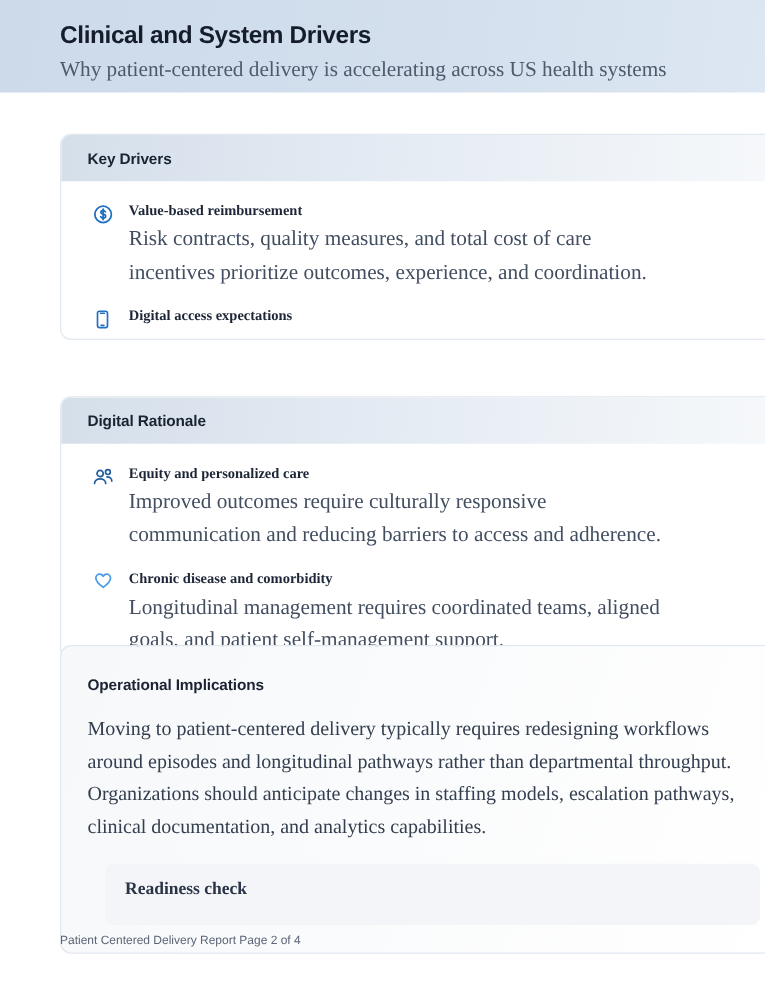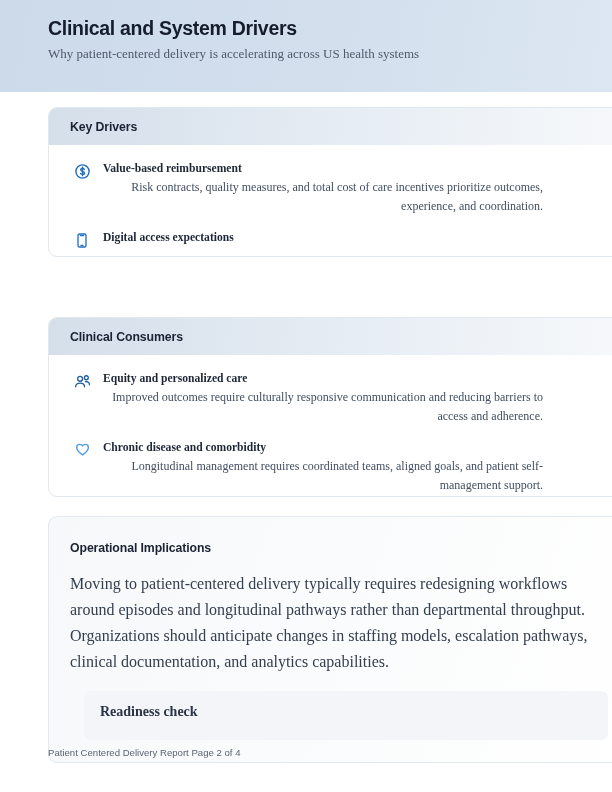--- a/index.html
+++ b/index.html
@@ -14,41 +14,41 @@
     overflow: hidden;
     position: relative;
   }
 
   
   .page-header {
     position: absolute;
     left: 0;
     top: 0;
     width: 612px;
-    height: 92px;
+    height: 74px;
     background: linear-gradient(100deg, #ccdaea 0%, #d3dfed 55%, #dde7f3 100%);
   }
   .page-header-inner {
     position: absolute;
     left: 48px;
     top: 18px;
     right: 40px;
   }
   .page-title {
     font-family: "Liberation Sans", sans-serif;
     font-weight: bold;
     font-size: 19.5px;
     letter-spacing: -0.3px;
     color: #151c2b;
     margin: 0 0 7px 0;
     line-height: 1.1;
   }
   .page-subtitle {
     font-family: "Liberation Serif", serif;
-    font-size: 13px;
+    font-size: 17px;
     color: #4e5a6b;
     margin: 0;
     line-height: 1.2;
   }
 
   
   .card {
     position: absolute;
     left: 48px;
     width: 588px;
@@ -98,26 +98,25 @@
   .feature-title {
     font-family: "Liberation Serif", serif;
     font-weight: bold;
     font-size: 11.6px;
     color: #1d2636;
     margin: 0 0 2px 0;
     line-height: 1.25;
   }
   .feature-desc {
     font-family: "Liberation Serif", serif;
-    font-size: 12px;
+    font-size: 17px;
     color: #424e60;
     margin: 0;
     line-height: 1.55;
     max-width: 440px;
-    text-align: right;
   }
 
   
   .card-plain {
     background: linear-gradient(110deg, #f6f8fa 0%, #fafbfc 45%, #ffffff 100%);
   }
   .plain-body {
     padding: 24px 21px 22px 21px;
   }
   .plain-title {
@@ -209,21 +208,21 @@
       <div class="feature-text">
         <p class="feature-title">Digital access expectations</p>
       </div>
     </div>
 
   </div>
 </div>
 
 <div class="card" id="card-1" style="top:317px;">
   <div class="card-header">
-    <span class="card-header-title">Clinical Consumers</span>
+    <span class="card-header-title">Digital Rationale</span>
   </div>
   <div class="card-body">
 
     <div class="feature">
       <span class="feature-icon">
         <svg class="icon-svg" width="19" height="17" viewBox="0 0 26 24" fill="none" stroke="#1f5e9e" stroke-width="1.9" stroke-linecap="round" stroke-linejoin="round">
           <circle cx="9.6" cy="8.2" r="3.5"></circle>
           <path d="M3.3 19.4c0-3.2 2.8-5.2 6.3-5.2s6.3 2 6.3 5.2"></path>
           <circle cx="18.4" cy="6.6" r="2.7"></circle>
           <path d="M17.2 12.1c3.1-.3 5.6 1.6 5.6 4.6"></path>

